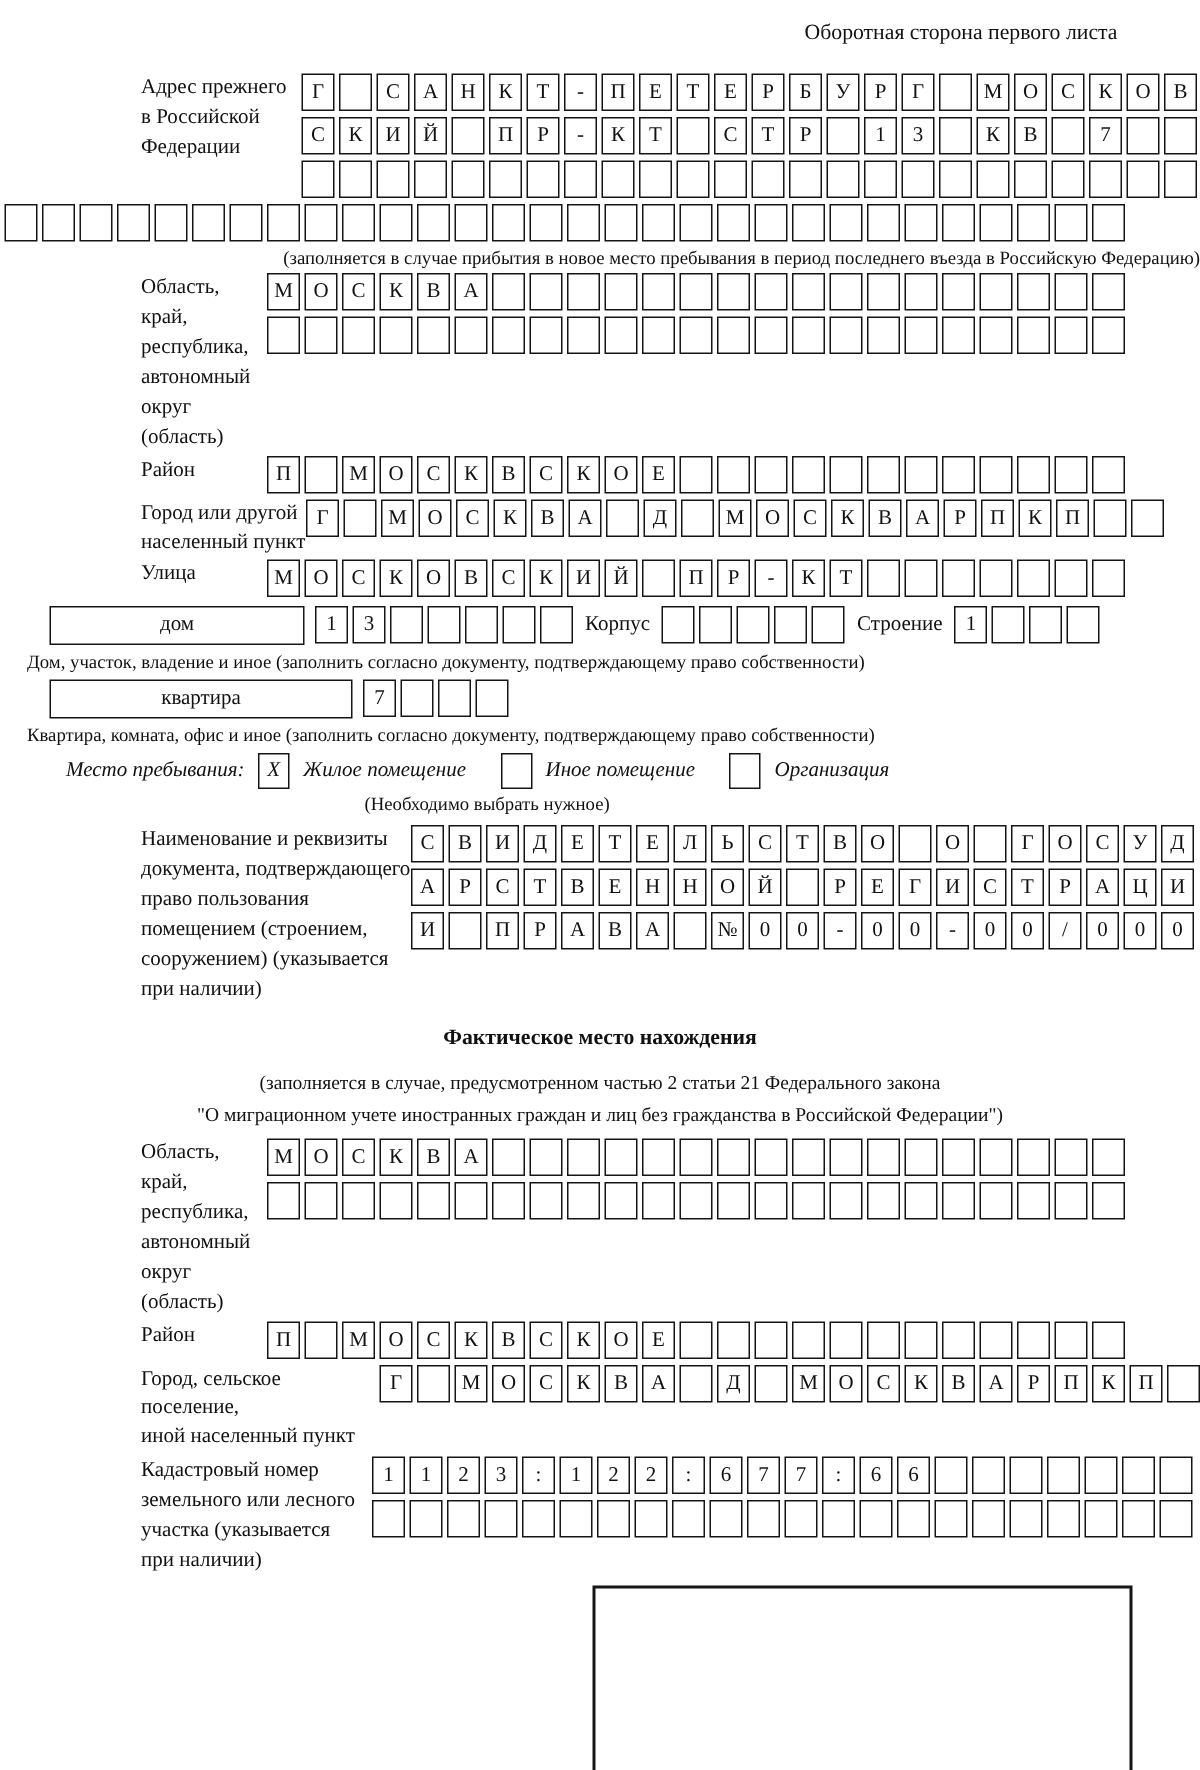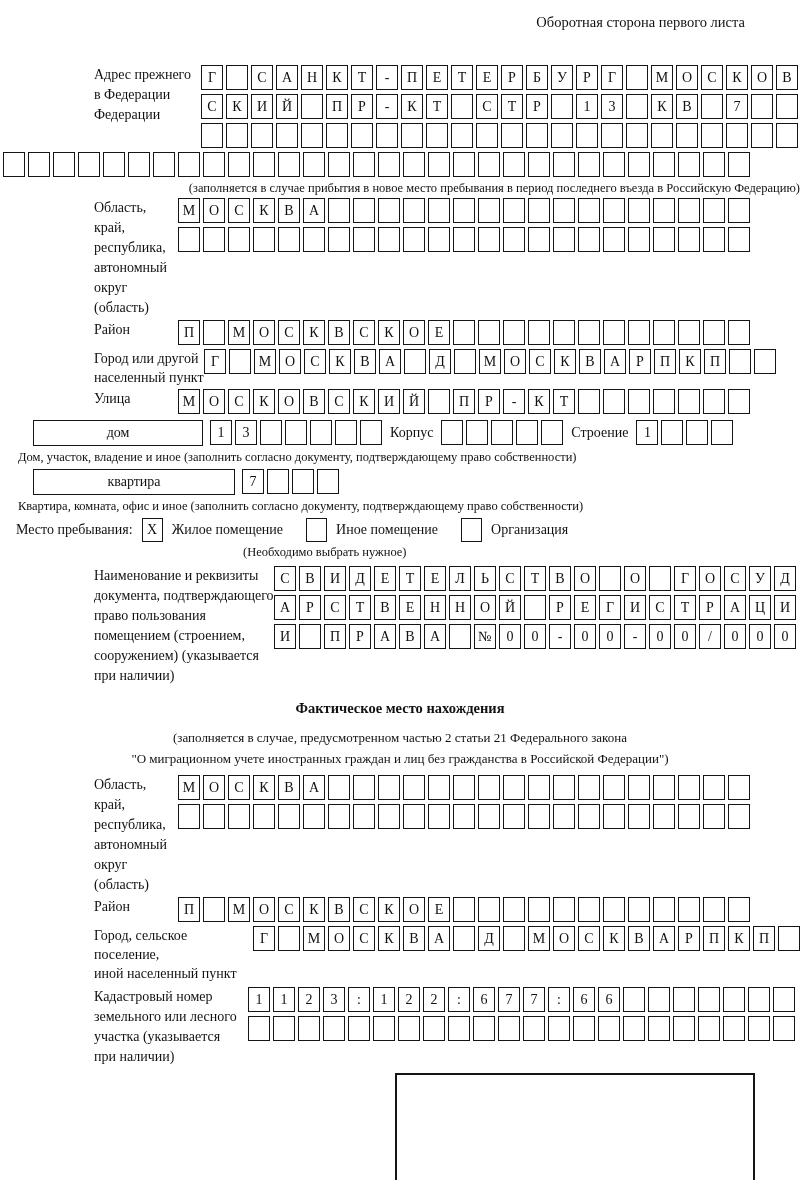--- a/index.html
+++ b/index.html
@@ -1,21 +1,21 @@
 <!DOCTYPE html>
 <html><head>
 <meta charset="utf-8">
 <style>
   html,body{margin:0;padding:0;background:#fff;}
   .page{
     width:800px;height:1180px;overflow:hidden;position:relative;
     font-family:"Liberation Serif","DejaVu Serif",serif;color:#111;
     padding-top:14px;box-sizing:border-box;background:#fff;
   }
-  .header-note{text-align:right;padding-right:55px;font-size:14.5px;margin-bottom:34px;}
+  .header-note{text-align:right;padding-right:55px;font-size:14.5px;margin-bottom:18px;}
   .frow{display:flex;align-items:flex-start;}
   .flabel{font-size:14px;line-height:20px;flex-shrink:0;}
   .pl{padding-left:94px;box-sizing:content-box;}
   .w107{width:107px;} .w84{width:84px;} .w110{width:110px;}
   .w180{width:180px;} .w159{width:159px;} .w154{width:154px;}
   .rows{display:flex;flex-direction:column;row-gap:4px;}
   .boxrow{display:flex;column-gap:3px;}
   .cell{
     width:22px;height:25px;border:1.6px solid #151515;box-sizing:border-box;
     display:flex;align-items:center;justify-content:center;
@@ -26,21 +26,21 @@
   .center{text-align:right;}
   .indent38{padding-left:18px;}
   .sec-title{text-align:center;font-weight:bold;font-size:15.5px;margin:6px 0 8px 0;}
   .mb2{margin-bottom:2px;} .mb4{margin-bottom:4px;} .mb6{margin-bottom:6px;}
   .longbox{
     height:26px;border:1.8px solid #151515;box-sizing:border-box;margin-left:33px;
     display:flex;align-items:center;justify-content:center;font-size:14px;flex-shrink:0;
   }
   .wdom{width:170px;margin-right:7px;} .wkv{width:202px;margin-right:7px;}
   .inline-label{font-size:14px;line-height:25px;margin:0 8px;white-space:nowrap;}
-  .stay{align-items:center;column-gap:9px;padding-left:16px;margin-top:4px;}
+  .stay{align-items:center;column-gap:9px;padding-left:44px;margin-top:4px;font-style:italic;}
   .stay .flabel-inline{font-size:14px;white-space:nowrap;}
   .optlabel{font-size:14px;white-space:nowrap;margin-right:14px;}
   .chk{width:21px;height:24px;}
   .subnote{font-size:12.5px;margin-left:243px;margin-top:3px;}
   .fact-title{text-align:center;font-weight:bold;font-size:14.5px;margin:14px 0 10px 0;}
   .fact-note{text-align:center;font-size:13px;line-height:21px;margin-bottom:6px;}
   .stamp-box{
     width:360px;height:176px;border:2px solid #151515;box-sizing:border-box;
     margin:6px 0 4px 395px;background:#fff;
   }
@@ -49,21 +49,21 @@
 </head>
 <body>
 
 <div class="page">
 
   <div class="header-note">Оборотная сторона первого листа</div>
 
   <div class="frow mb2">
     <div class="flabel pl w107">
       <div>Адрес прежнего</div>
-      <div>в Федерации</div>
+      <div>в Российской</div>
       <div>Федерации</div>
     </div>
     <div class="rows">
       <div class="boxrow">
           <span class="cell">Г</span>
           <span class="cell"></span>
           <span class="cell">С</span>
           <span class="cell">А</span>
           <span class="cell">Н</span>
           <span class="cell">К</span>

